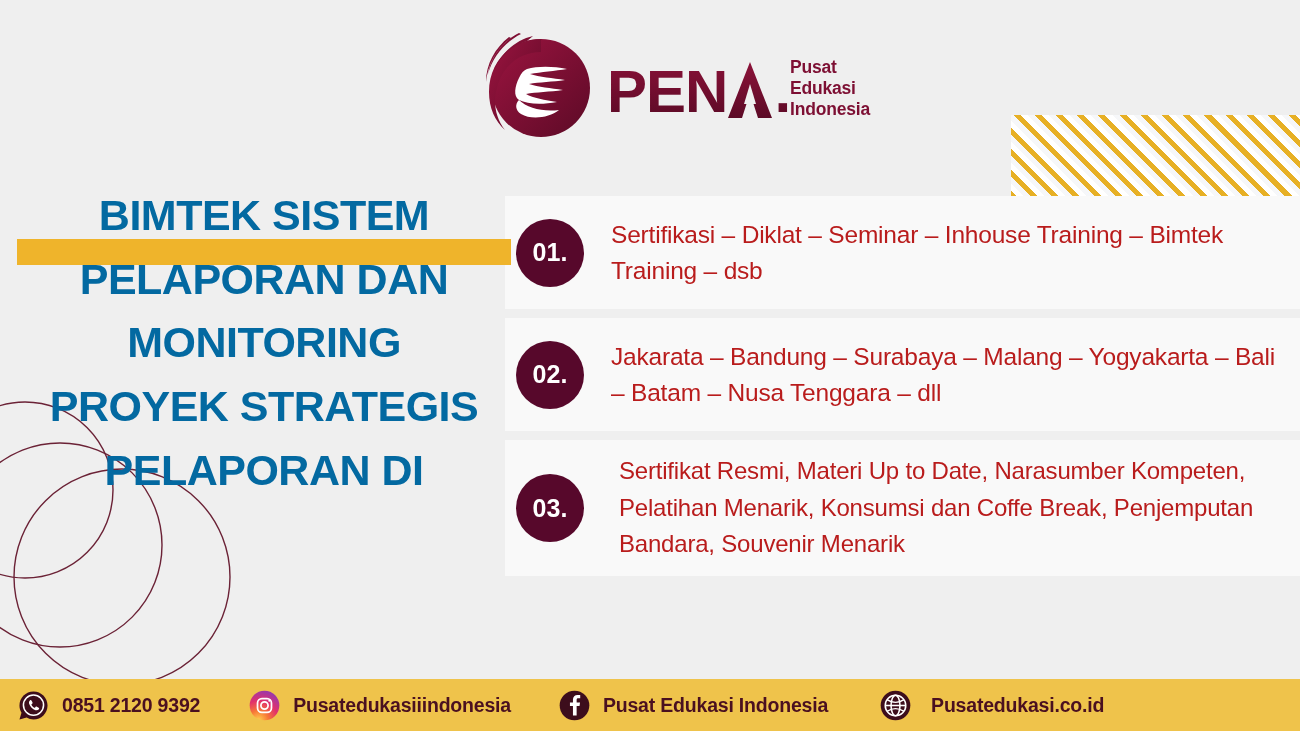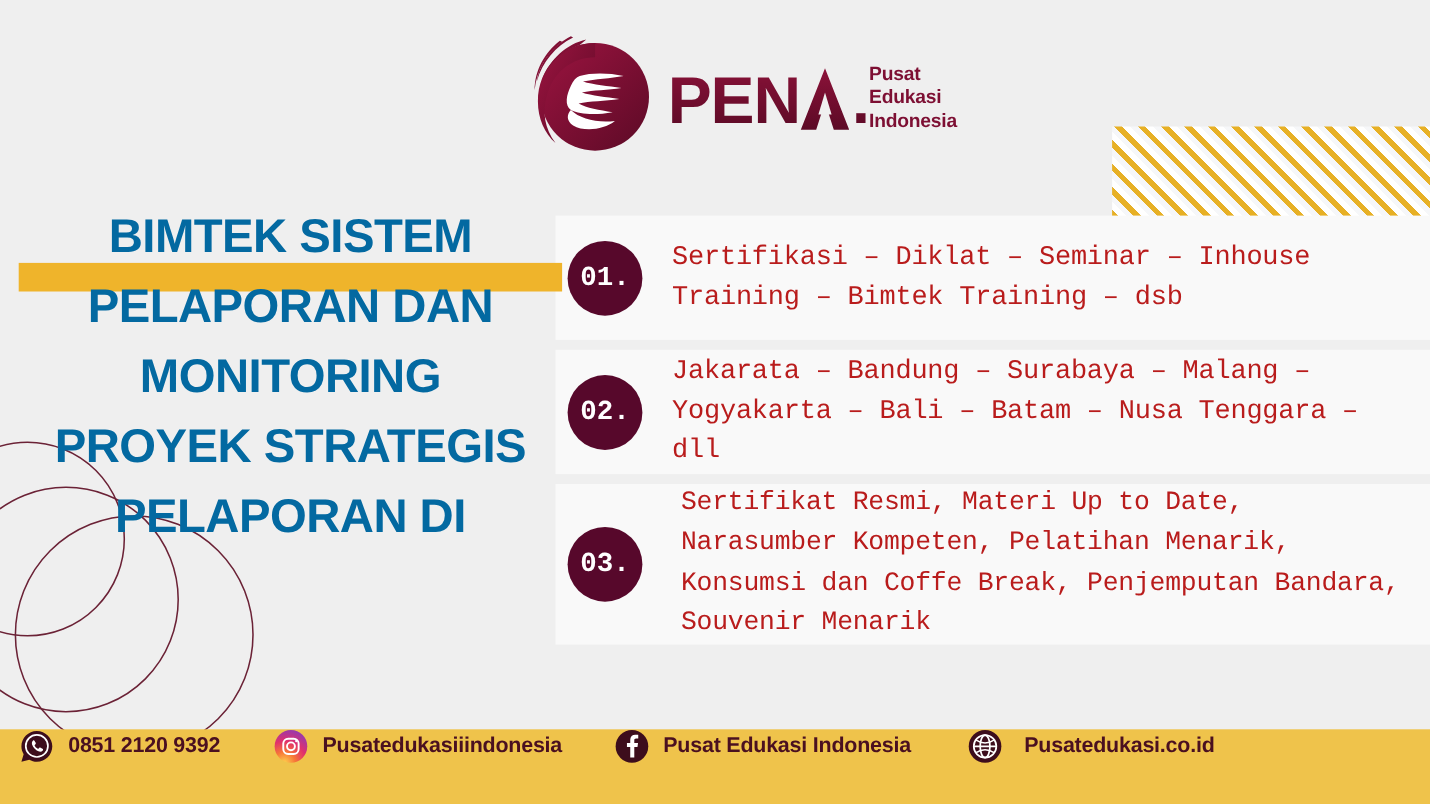--- a/index.html
+++ b/index.html
@@ -83,21 +83,20 @@
     bottom:46px;
   }
   .hl-line.hi2::before{ bottom:44px; width:calc(100% - 22px); }
 
   
   .cards{
     position:absolute;
     left:505px; top:196px;
     width:795px;
     z-index:3;
-    font-family:Liberation Mono, monospace;
   }
   .card{
     position:relative;
     background:#f9f9f9;
     min-height:110px;
     margin-bottom:9px;
     display:flex;
     align-items:center;
   }
   .card.c1{ min-height:113px; }
@@ -128,24 +127,24 @@
     line-height:1.46;
     color:#b91c1c;
     letter-spacing:-0.2px;
   }
   .card.c3 .card-text{ padding-left:114px; font-size:24px; line-height:1.52; }
 
   
   .footer{
     position:absolute;
     left:0; bottom:0;
-    width:1300px; height:68px;
+    width:1300px; height:52px;
     background:#efc34b;
     display:flex;
-    align-items:flex-start;
+    align-items:center;
     z-index:6;
   }
   .f-item{
     display:flex;
     align-items:center;
     gap:13px;
     color:#4a1020;
     font-size:19.5px;
     font-weight:bold;
     letter-spacing:-0.2px;

